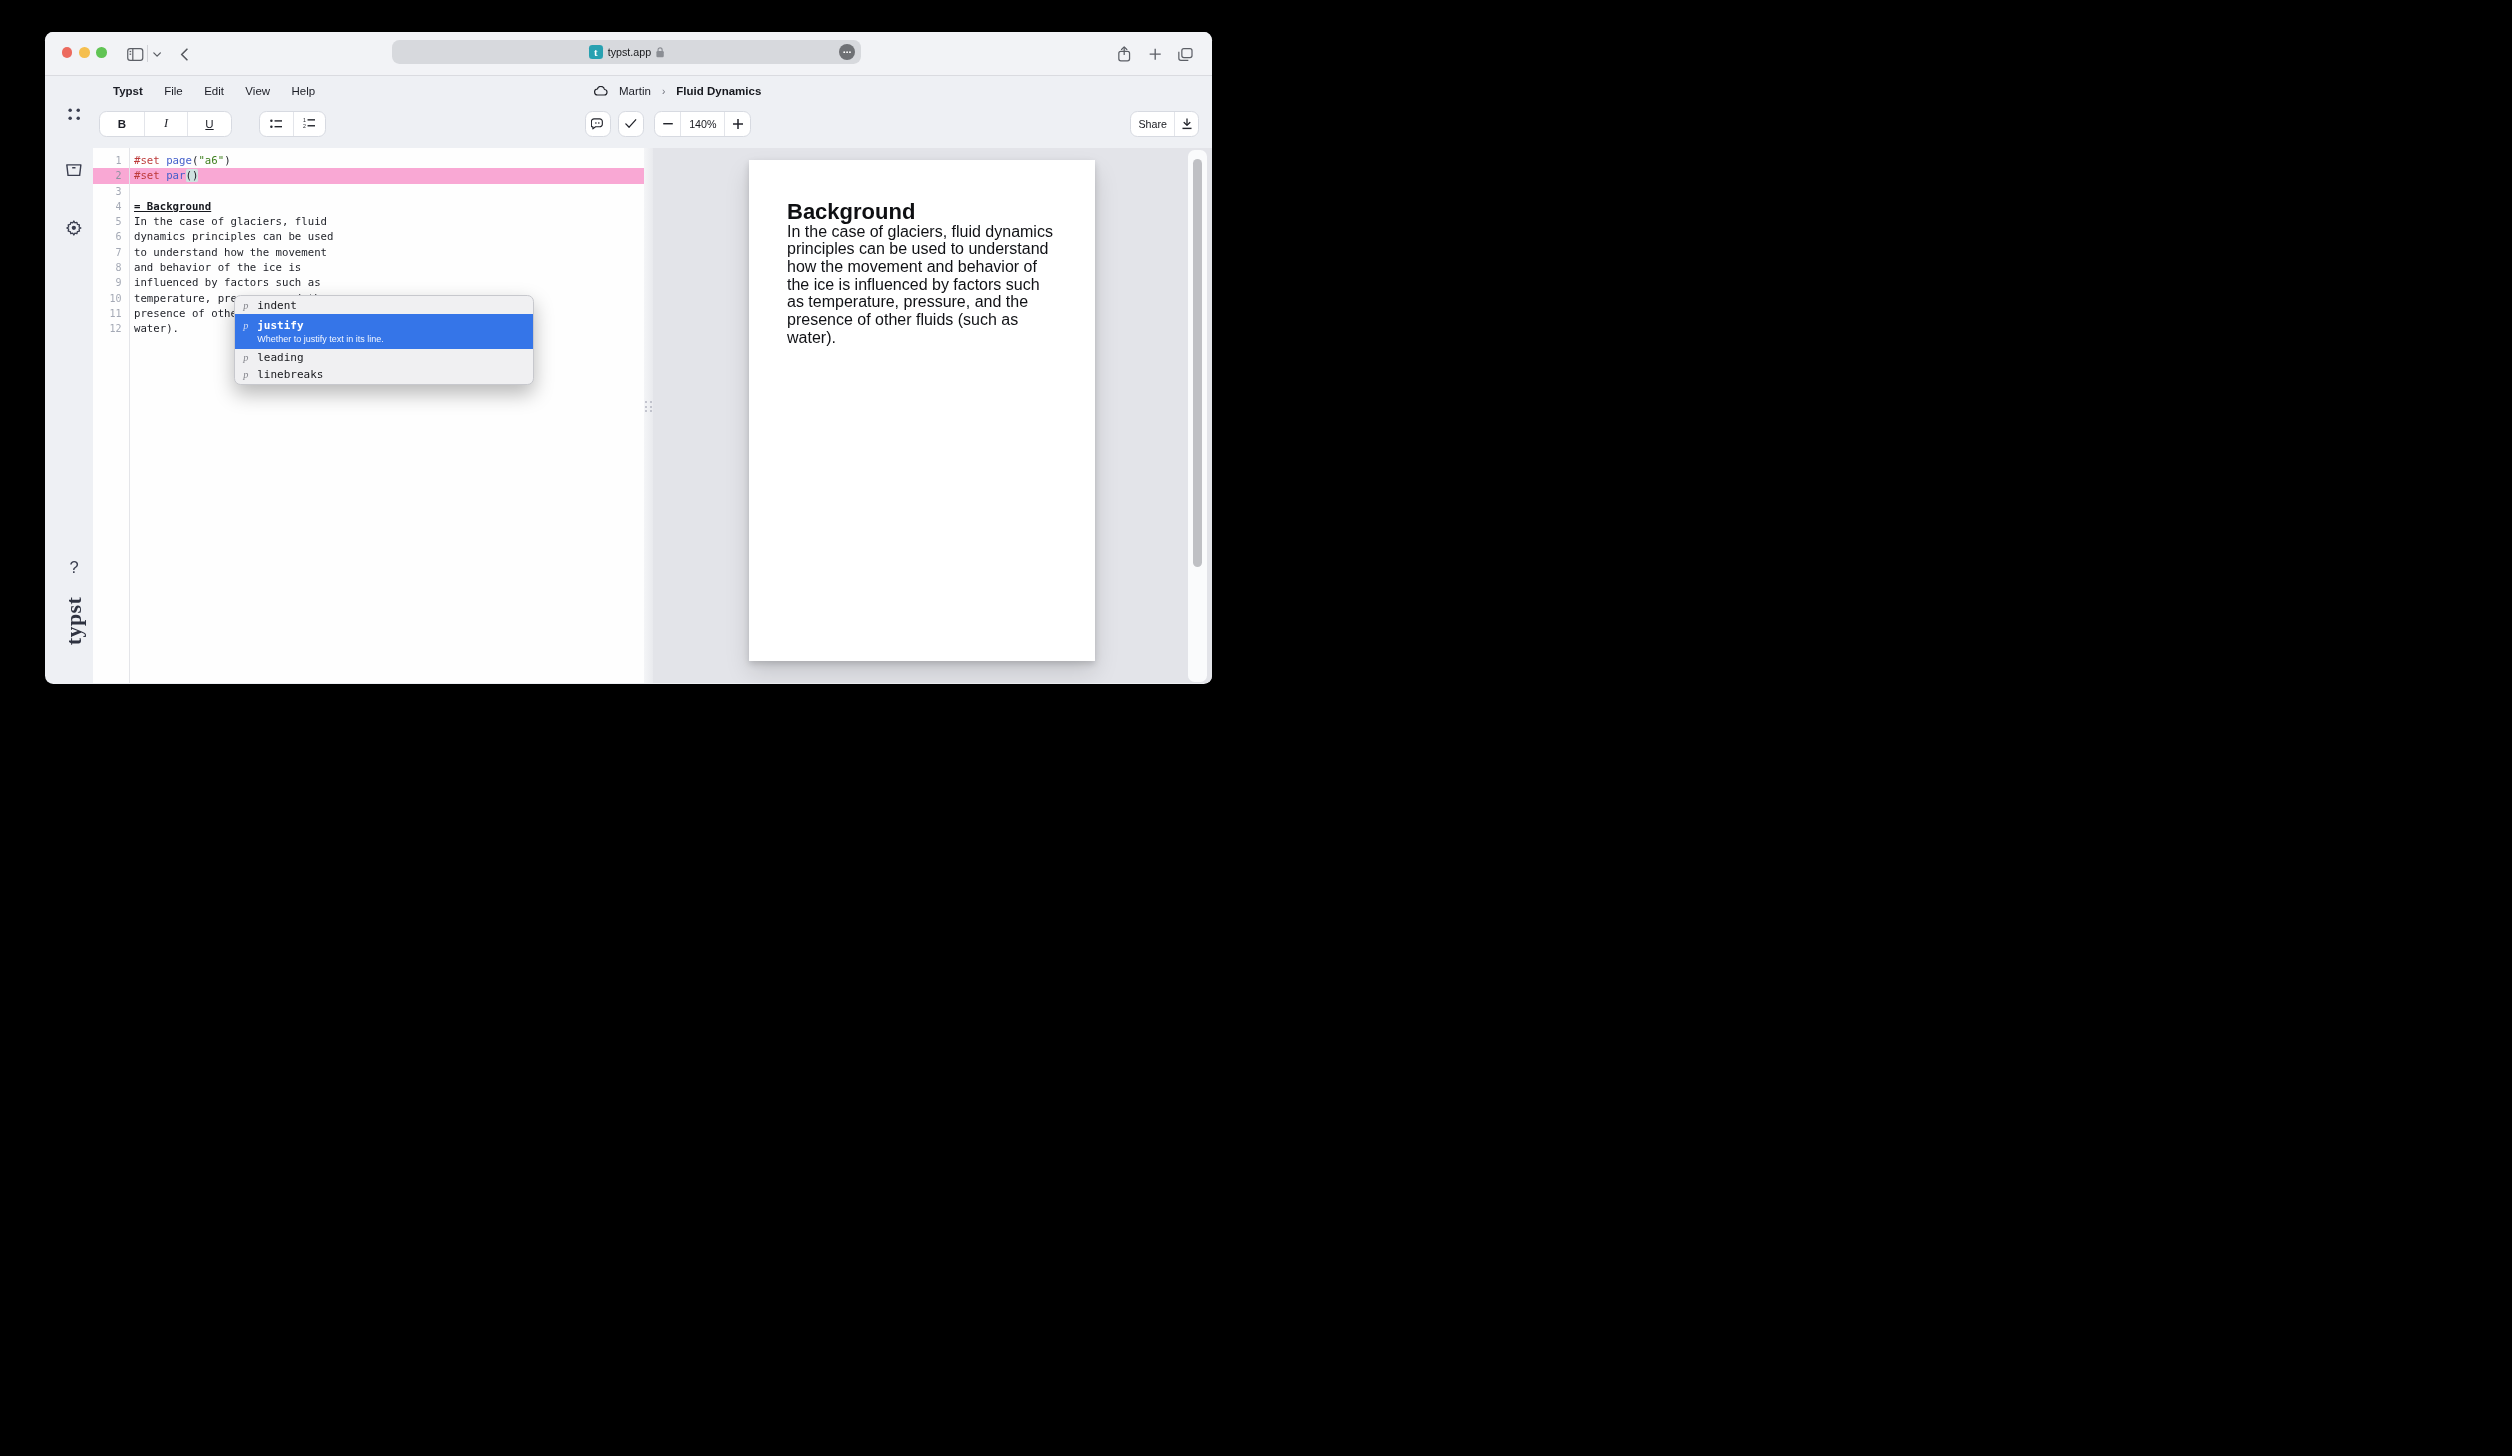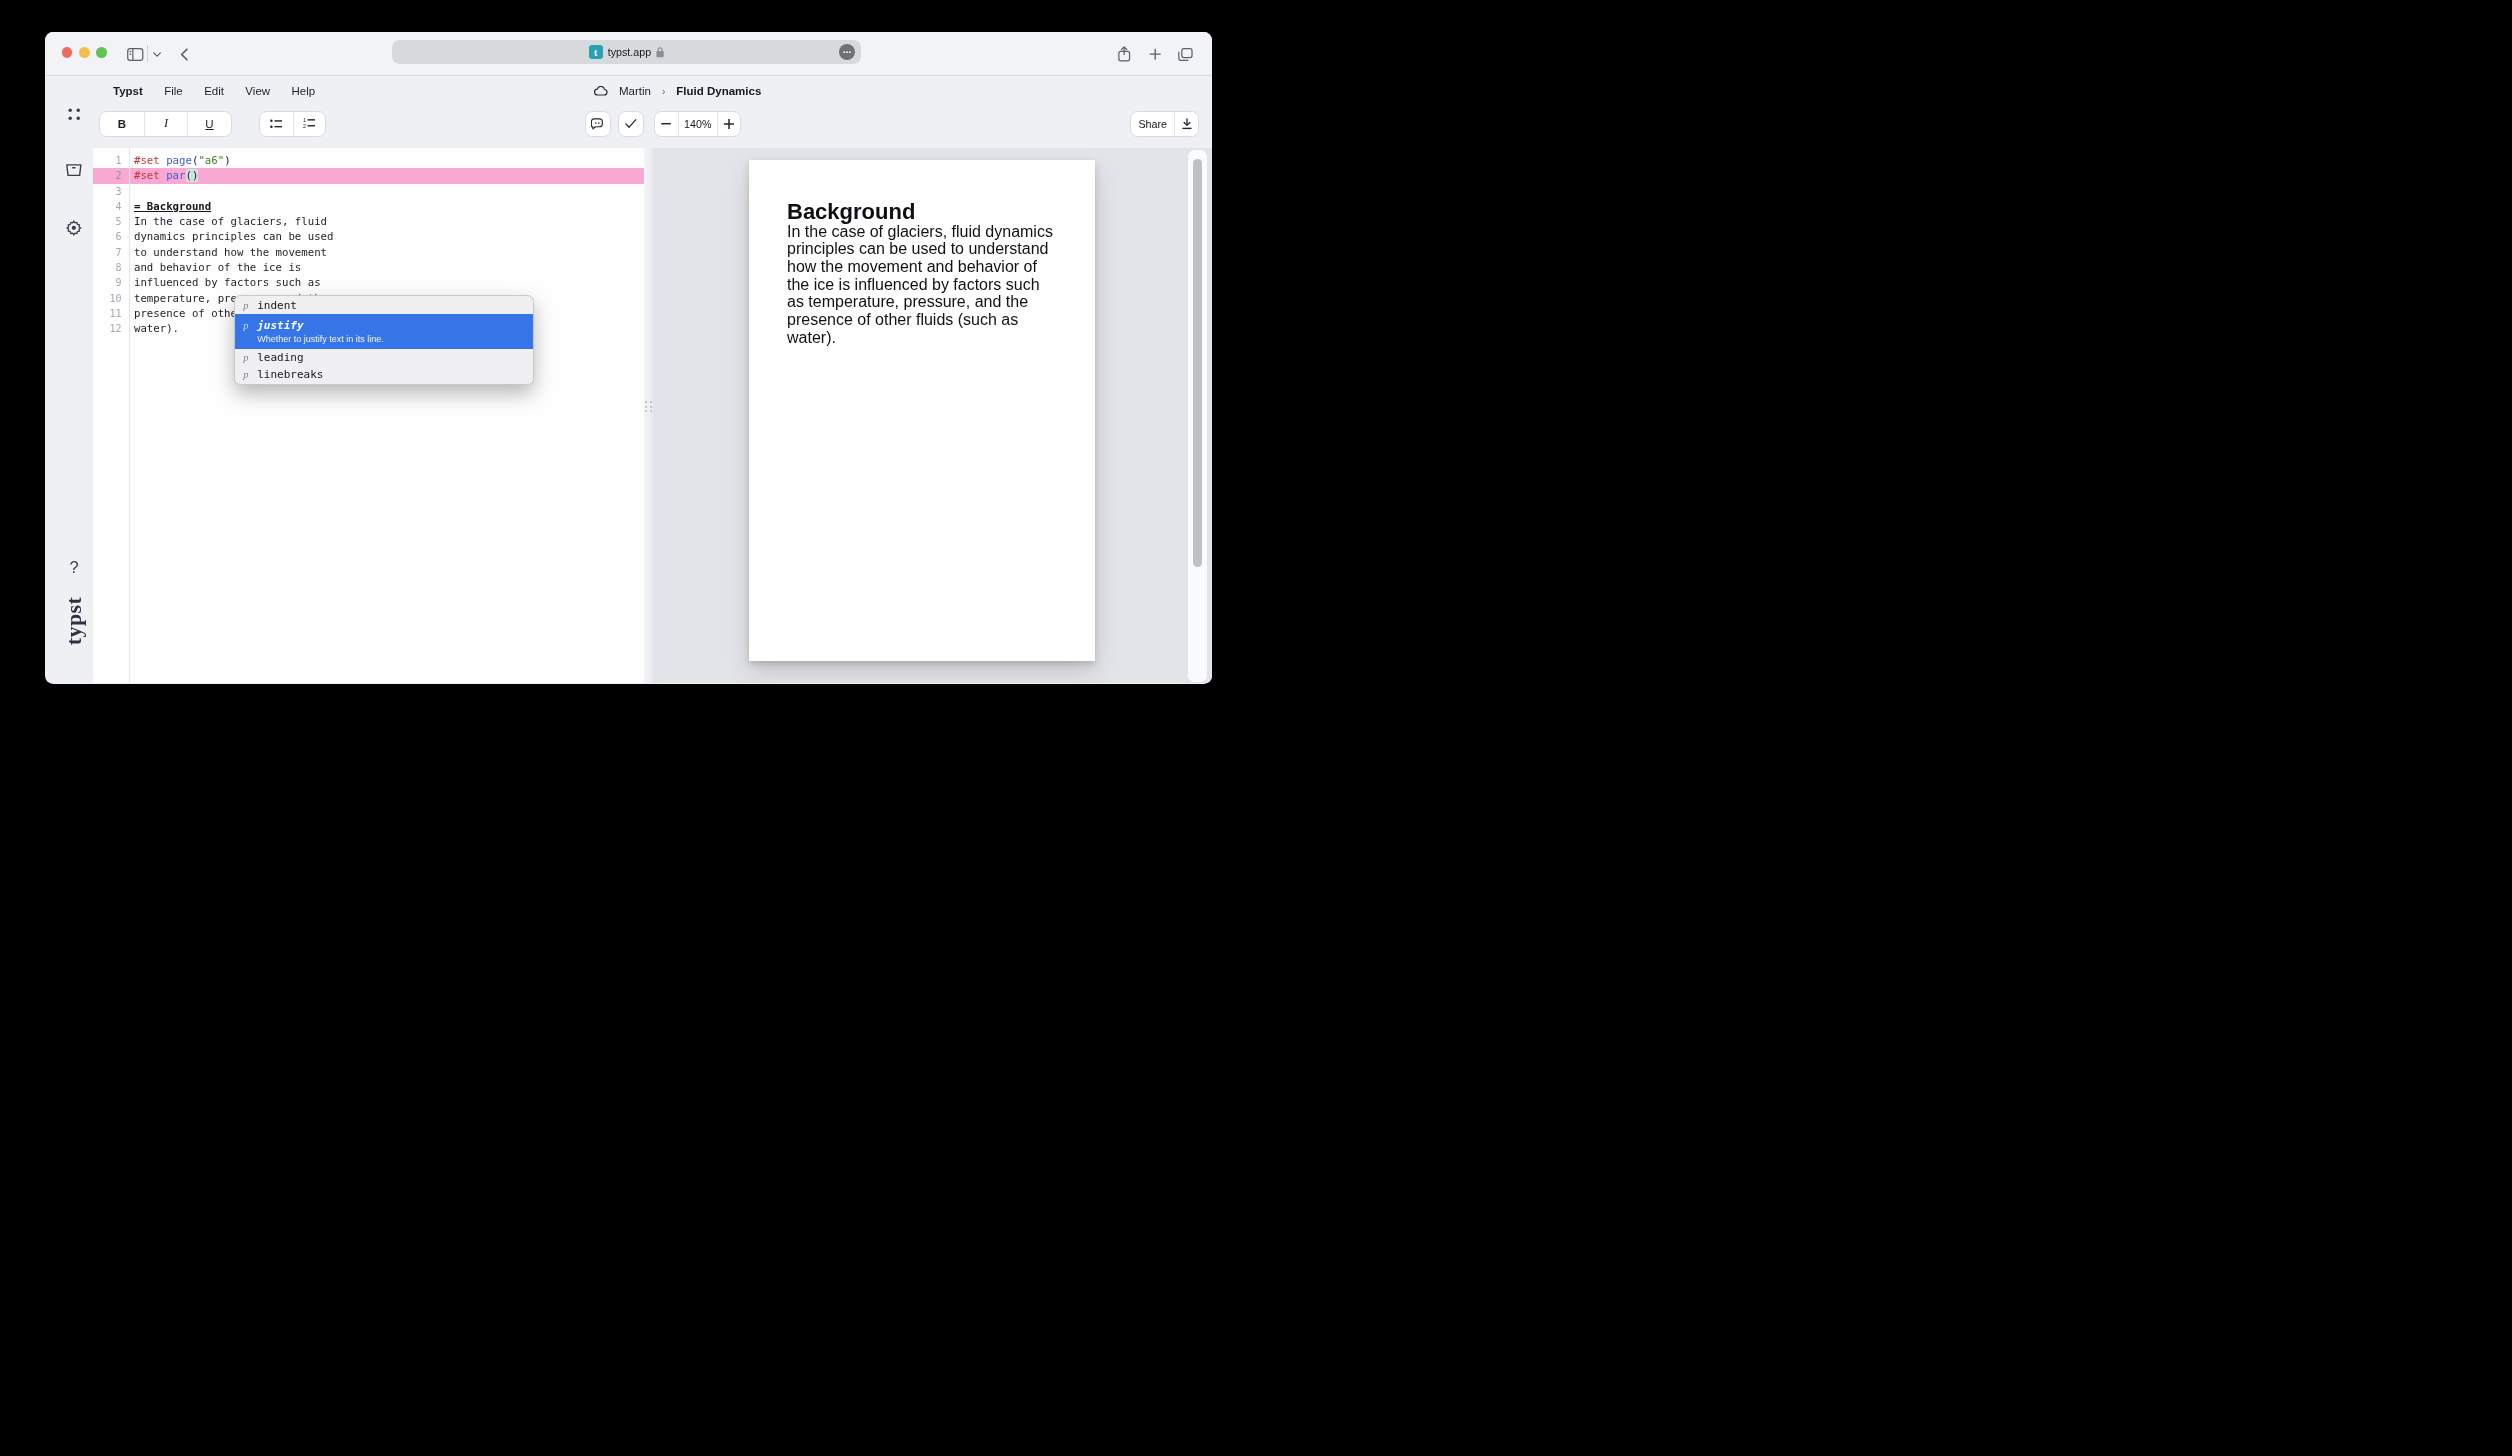--- a/index.html
+++ b/index.html
@@ -78,21 +78,21 @@
   
   .ac-menu { position:absolute; left:141px; top:147px; width:300px; background:#f0f0f2;
              border:0.8px solid #c7c8cd; border-radius:6.6px; overflow:hidden;
              box-shadow:0 8.2px 20.6px rgba(0,0,0,0.28); padding:0.8px 0; }
   .ac-item { padding:0 8.2px; }
   .ac-main { display:flex; align-items:center; height:17.3px; gap:7.4px; }
   .ac-prefix { font-family:"Liberation Serif", serif; font-style:italic; font-size:10.3px; color:#84858c; width:6.6px; }
   .ac-label { font-family:"DejaVu Sans Mono", monospace; font-size:11px; color:#17181c; }
   .ac-item.selected { background:#3575e8; padding-top:2.5px; padding-bottom:4.1px; }
   .ac-item.selected .ac-prefix { color:#cdd9f6; }
-  .ac-item.selected .ac-label { color:#fff; font-weight:bold;font-style:italic; }
+  .ac-item.selected .ac-label { color:#fff; font-weight:bold; }
   .ac-desc { font-size:9px; color:#f2f6ff; padding-left:14px; line-height:10.7px; }
 
   
   .divider { position:absolute; left:599px; top:116px; width:9px; height:535px;
              background:linear-gradient(90deg,#f4f5f7,#e9eaee); }
   .grip { position:absolute; left:600px; top:369px; width:6.6px; height:15px;
           display:grid; grid-template-columns:2.1px 2.1px; grid-auto-rows:2.1px; gap:2.5px 2.5px; }
   .grip i { background:#b3b5c1; border-radius:50%; }
   .preview { position:absolute; left:608px; top:116px; width:559px; height:535px; background:#e3e4e9; }
   .page { position:absolute; left:96px; top:11.5px; width:346px; height:501px; background:#fff;
@@ -226,21 +226,21 @@
         <circle cx="6" cy="6" r="1" fill="#23252c"></circle>
           <circle cx="9.6" cy="6" r="1" fill="#23252c"></circle>
       </svg>
     </div>
     <div class="solo-btn" style="left:573px;">
       <svg width="11.5" height="9" viewBox="0 0 14 11">
         <polyline points="1,6 5,10 13,1" fill="none" stroke="#23252c" stroke-width="1.6" stroke-linecap="round" stroke-linejoin="round"></polyline>
       </svg>
     </div>
 
-    <div class="btn-group" style="left:609px; width:87px;text-align:right;">
+    <div class="btn-group" style="left:609px; width:97px;text-align:right;">
       <div class="cell" style="width:25.6px;">
         <svg width="10" height="1.6" viewBox="0 0 12 2">
             <rect width="12" height="1.8" fill="#23252c"></rect>
           </svg>
       </div>
       <div class="cell" style="width:44px;">
         <span class="zoom-label">140%</span>
       </div>
       <div class="cell" style="width:26px;">
         <svg width="10" height="10" viewBox="0 0 12 12">

